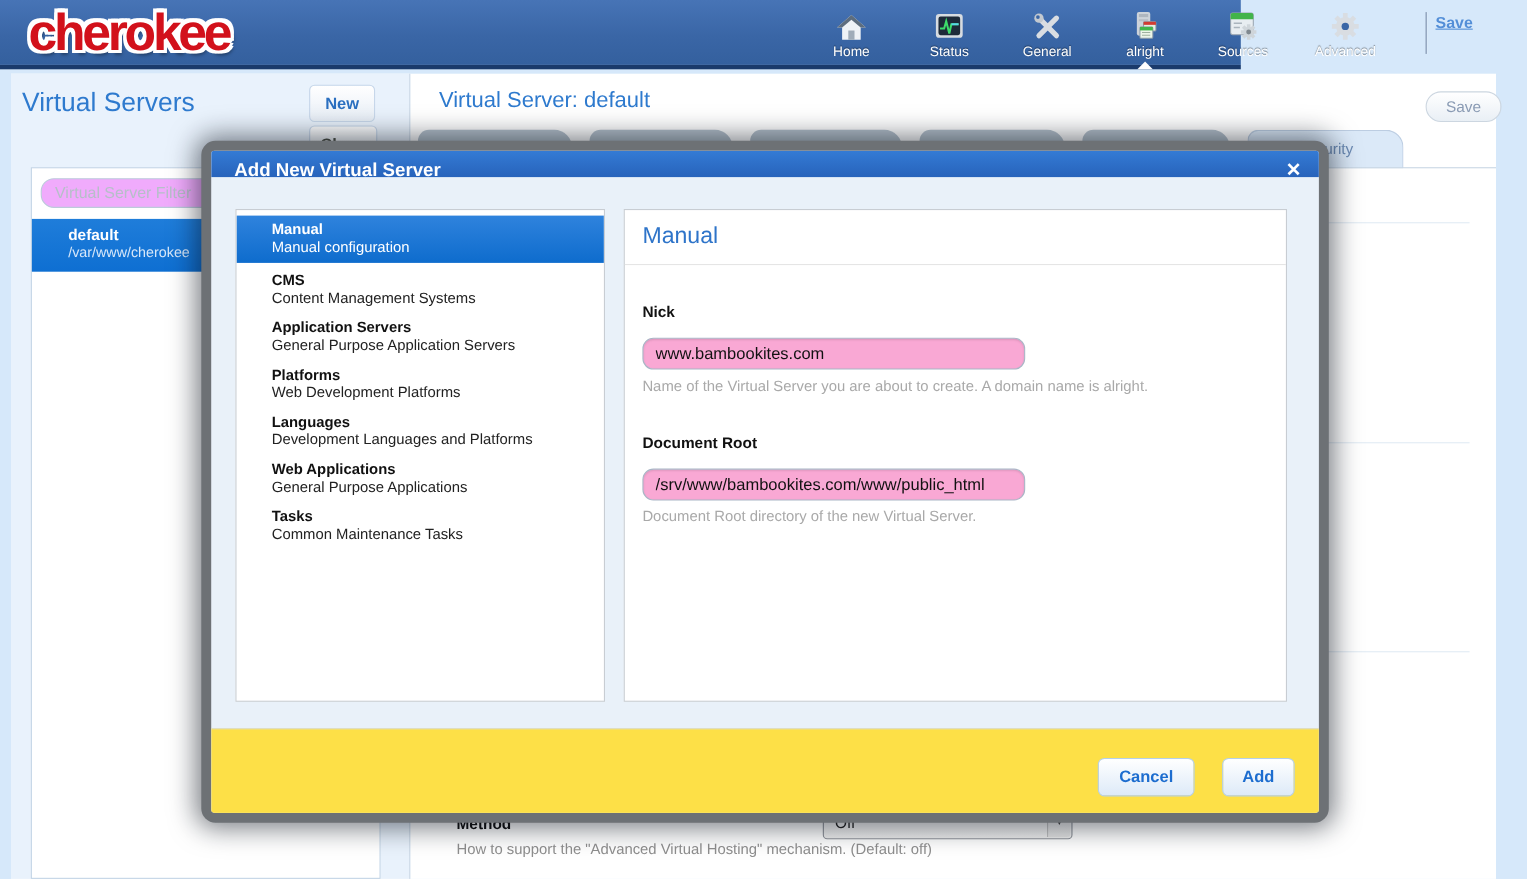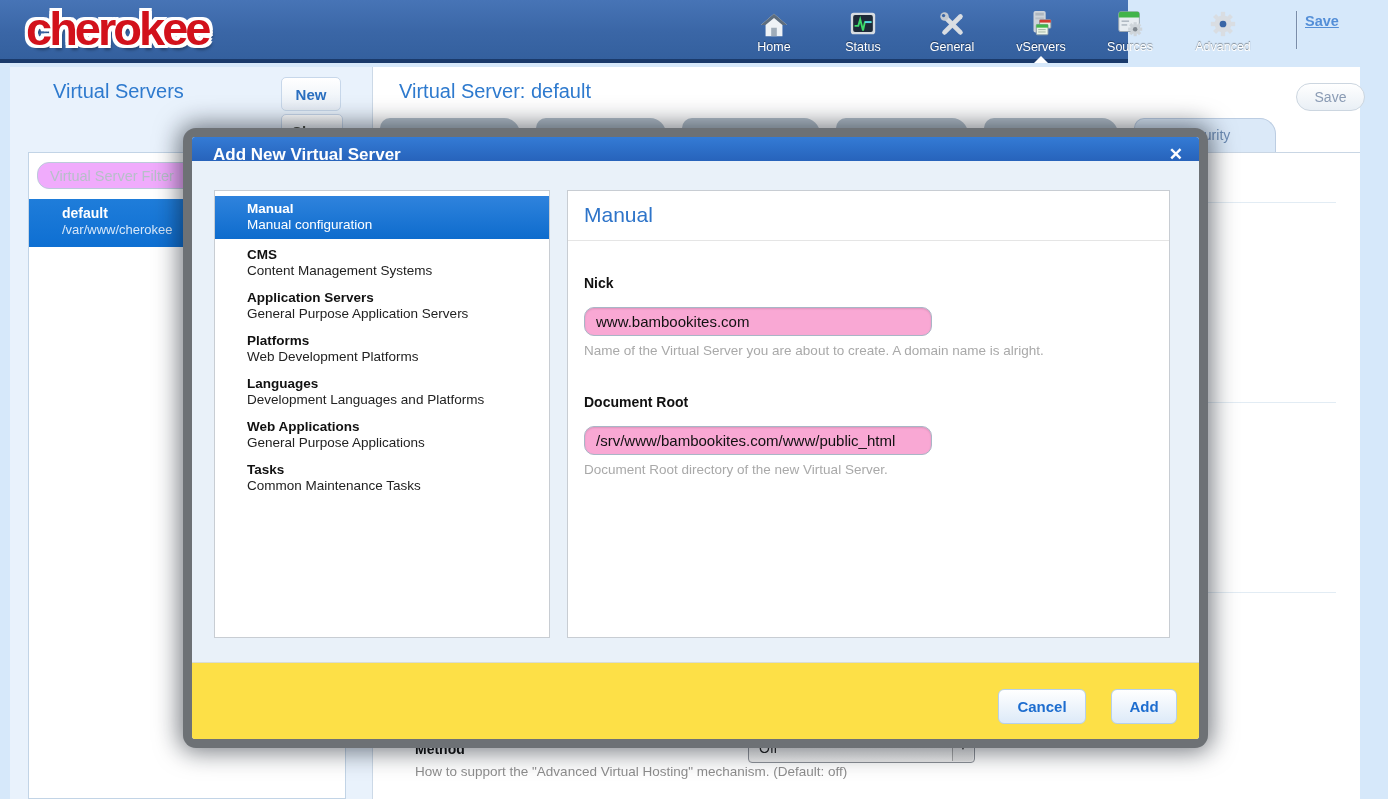--- a/index.html
+++ b/index.html
@@ -25,21 +25,21 @@
   .nav-divider { position:absolute; left:1296px; top:11px; width:1px; height:38px; background:rgba(12,32,72,.45);
     box-shadow:1px 0 0 rgba(255,255,255,.18); }
   .save-link { position:absolute; left:1305px; top:13px; font-size:14.5px; font-weight:bold;
     color:#3d7fd2; text-decoration:underline; opacity:.85; cursor:pointer; }
 
   
   .page { position:absolute; left:10px; top:67px; width:1350px; height:732px; background:#fff; }
 
   
   .sidebar { position:absolute; left:0; top:0; width:363px; height:732px; background:#e9f2fc; border-right:1px solid #ccd9e7; }
-  .sidebar-title { position:absolute; left:43px; top:13px; font-size:20px; color:#2e7ace; }
+  .sidebar-title { position:absolute; left:10px; top:13px; font-size:24px; color:#2e7ace; }
   .btn-light { background:linear-gradient(#ffffff,#e7eef6); border:1px solid #c7d7ea; border-radius:5px;
     color:#2a6fc0; font-weight:bold; font-size:15px; text-align:center; cursor:pointer;
     font-family:"Liberation Sans", sans-serif; }
   .new-btn { position:absolute; left:271px; top:10px; width:60px; height:34px; }
   .clone-btn { position:absolute; left:271px; top:47px; width:62px; height:34px; color:#4a4d42; }
   .server-panel { position:absolute; left:18px; top:85px; width:318px; height:647px;
     background:#fff; border:1px solid #c2d4e6; }
   .filter-input { position:absolute; left:8px; top:9px; width:204px; height:27px; border:1px solid #bccadb;
     border-radius:12px; padding:0 12px; font-size:14.5px; color:#333; background:#f0abfc;
     font-family:"Liberation Sans", sans-serif; }
@@ -160,21 +160,21 @@
               <rect x="10" y="4" width="9" height="3" fill="#aeb6bf"></rect>
               <rect x="10" y="9" width="9" height="2" fill="#b8bfc7"></rect>
               <rect x="14.5" y="11.5" width="12" height="9" rx="1" fill="#e6f0e1" stroke="#8a9aa8"></rect>
               <rect x="14.5" y="11.5" width="12" height="3" fill="#d23c32"></rect>
               <rect x="11" y="16.5" width="12.5" height="11" rx="1" fill="#ecf5e8" stroke="#8a9aa8"></rect>
               <rect x="11" y="16.5" width="12.5" height="3.4" fill="#43b54a"></rect>
               <line x1="13" y1="22" x2="21" y2="22" stroke="#9fb0a0" stroke-width="1"></line>
               <line x1="13" y1="24.5" x2="21" y2="24.5" stroke="#9fb0a0" stroke-width="1"></line>
             </svg>
         </span>
-        <span class="nav-label">vServers</span>
+        <span class="nav-label">alright</span>
         <span class="nav-pointer"></span>
       </div>
       <div class="nav-item">
         <span class="nav-icon">
           <svg width="30" height="30" viewBox="0 0 32 32">
               <rect x="4" y="3" width="22" height="21" rx="2" fill="#e8edf1" stroke="#9aa5b0"></rect>
               <path d="M4 5 a2 2 0 0 1 2-2 h18 a2 2 0 0 1 2 2 v4 h-22 Z" fill="#42b44a"></path>
               <line x1="7" y1="13" x2="15" y2="13" stroke="#aab4bd" stroke-width="1.5"></line>
               <line x1="7" y1="17" x2="13" y2="17" stroke="#aab4bd" stroke-width="1.5"></line>
               <g stroke="#cfd5da" stroke-width="3.4">

